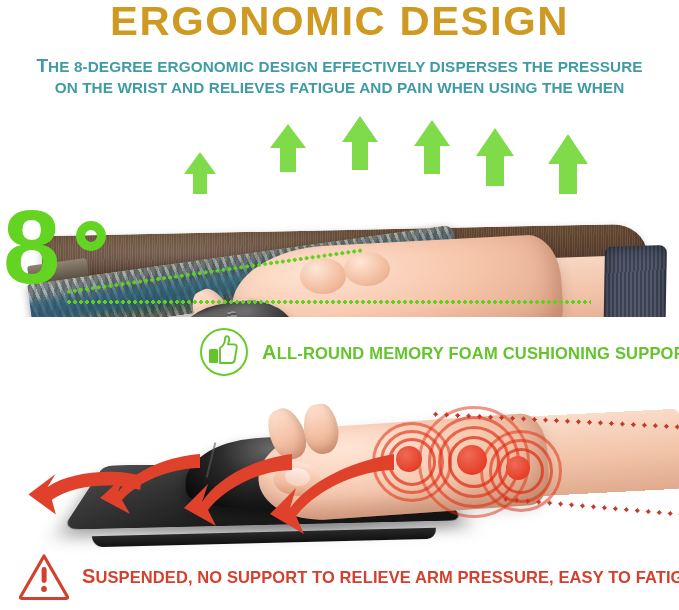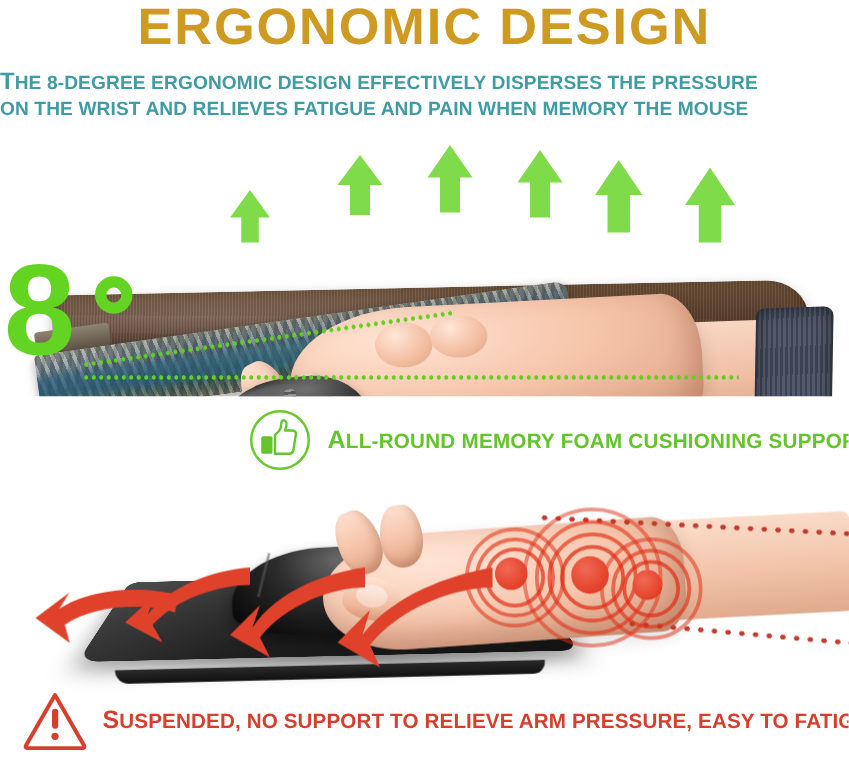--- a/index.html
+++ b/index.html
@@ -8,21 +8,21 @@
   #page{position:relative;width:679px;height:610px;background:#ffffff;overflow:hidden;}
 
   
   .title{
     position:absolute;left:0;top:-2px;width:679px;text-align:center;
     font-size:41px;font-weight:bold;letter-spacing:1.5px;
     color:#ce9a22;font-family:"Liberation Sans","DejaVu Sans",sans-serif;
     transform:scaleX(1.02);
   }
   .subtitle{
-    position:absolute;left:0;top:55px;width:679px;text-align:left;
+    position:absolute;left:0;top:55px;width:679px;text-align:center;
     color:#3f9ba4;font-weight:bold;font-size:15.3px;letter-spacing:.1px;
     line-height:21px;
   }
   .subtitle .cap{font-size:19px;}
 
   
   .scene1{position:absolute;left:0;top:112px;width:679px;height:205px;overflow:hidden;}
   .desk-shadow{
     position:absolute;left:40px;top:150px;width:600px;height:40px;border-radius:50%;
     background:radial-gradient(ellipse at 50% 50%,rgba(120,120,120,.38) 0%,rgba(150,150,150,.16) 55%,rgba(255,255,255,0) 74%);
@@ -228,21 +228,21 @@
 </style>
 </head>
 <body>
 
 <div id="page">
 
   <div class="title">ERGONOMIC DESIGN</div>
 
   <div class="subtitle">
     <div><span class="cap">T</span><span>HE 8-DEGREE ERGONOMIC DESIGN EFFECTIVELY DISPERSES THE PRESSURE</span></div>
-    <div>ON THE WRIST AND RELIEVES FATIGUE AND PAIN WHEN MEMORY THE MOUSE</div>
+    <div>ON THE WRIST AND RELIEVES FATIGUE AND PAIN WHEN USING THE WHEN</div>
   </div>
 
   <div class="scene1">
     <div class="desk-shadow"></div>
     <div class="rest"></div>
     <div class="pad-print"></div>
     <div class="pad-edge"></div>
 
     <div class="forearm"></div>
     <div class="sleeve"></div>

